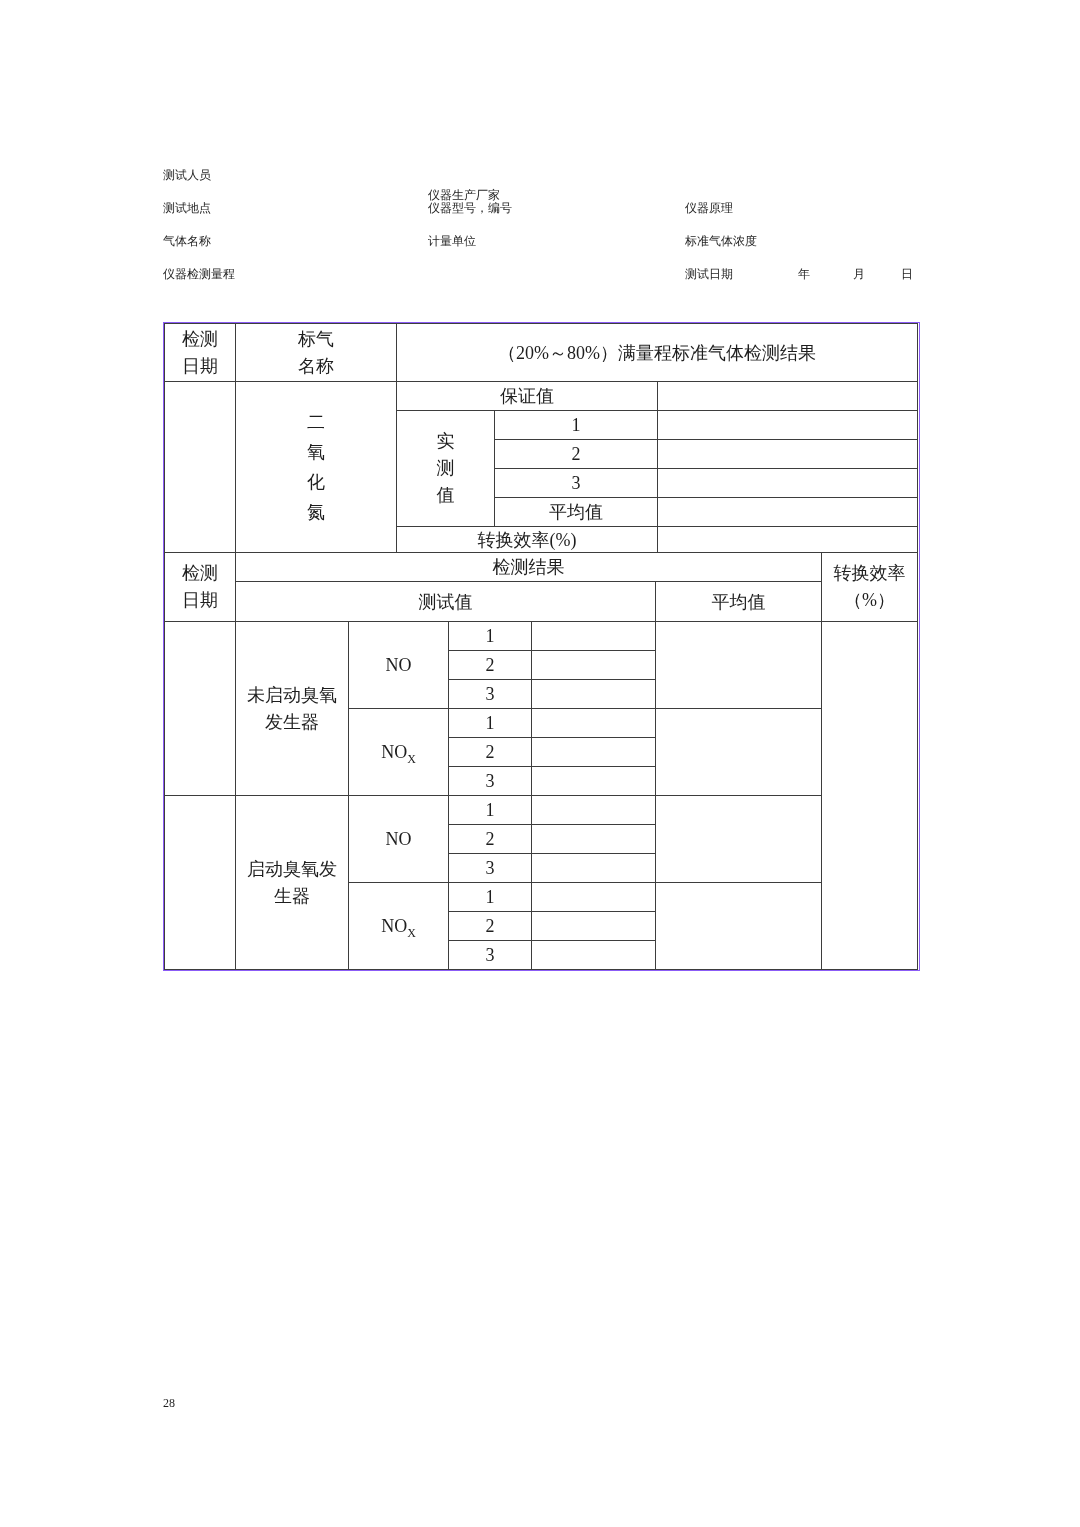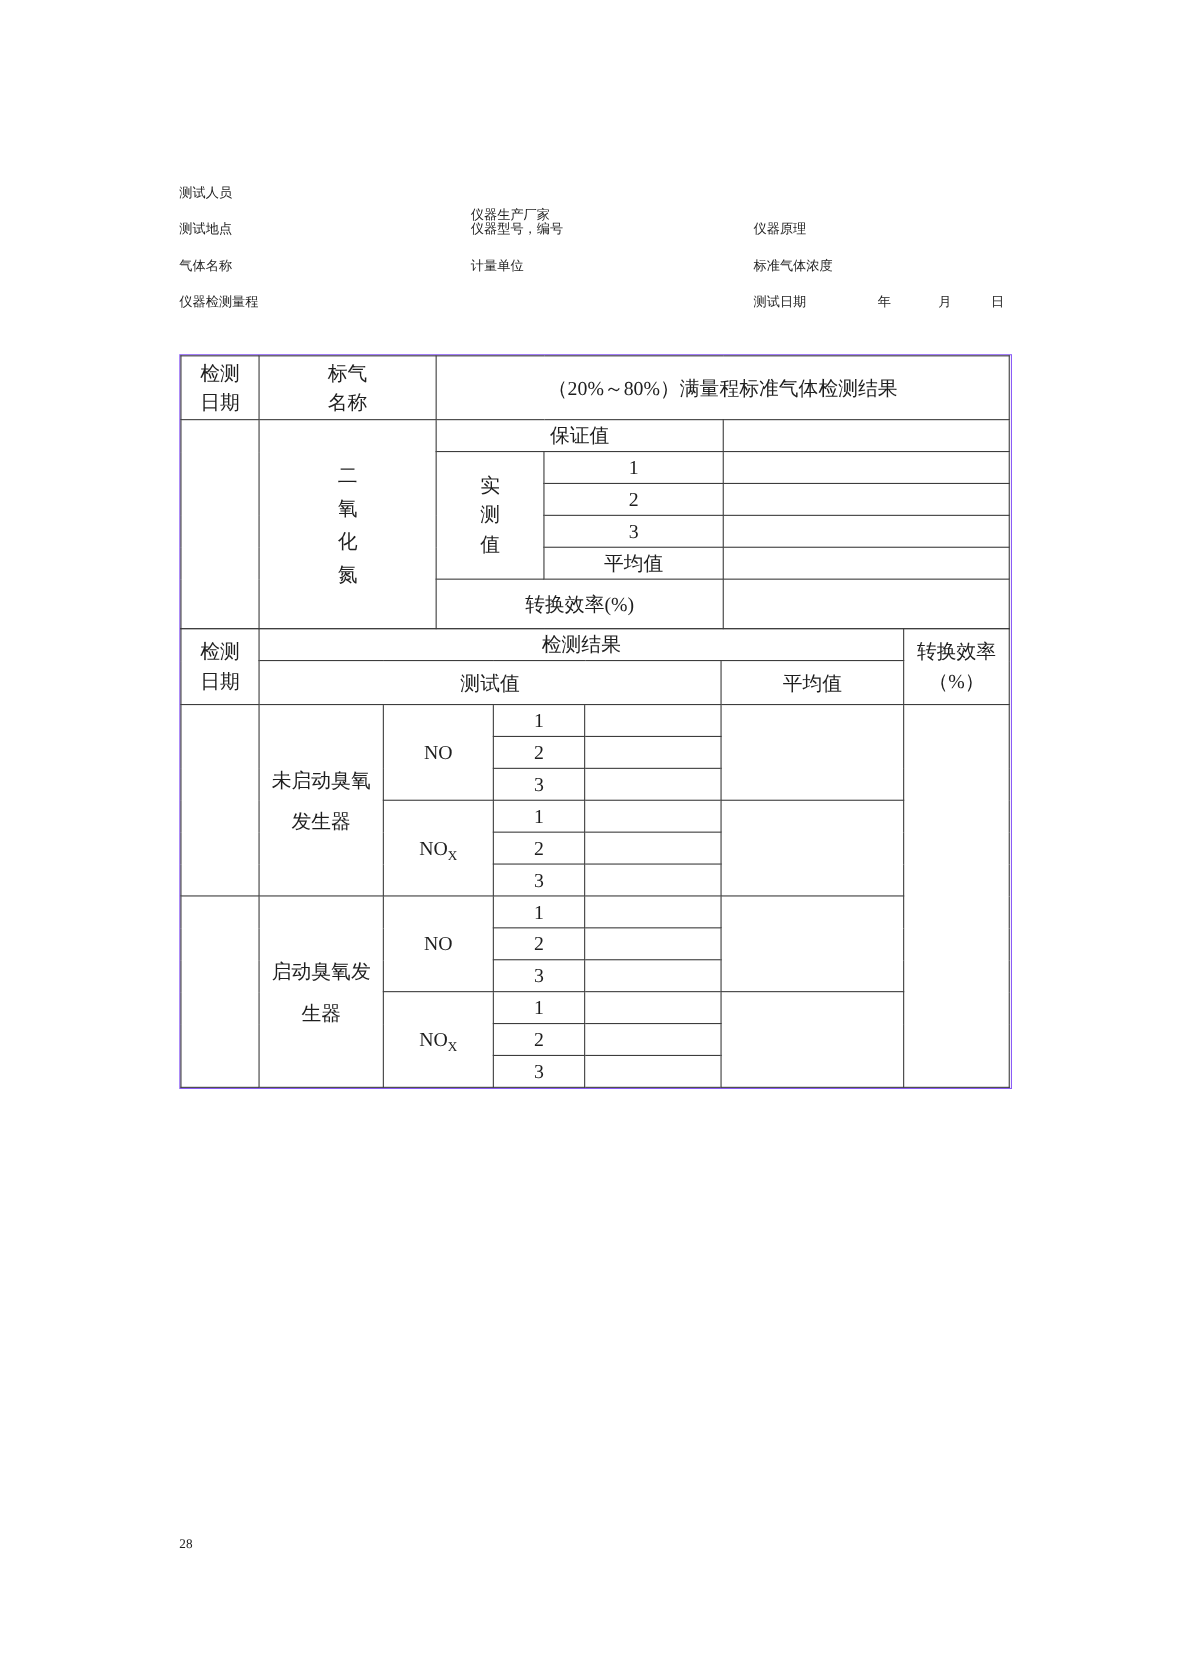--- a/index.html
+++ b/index.html
@@ -17,21 +17,21 @@
   .tables { position:absolute; left:163px; top:322px; width:755px; border:1px solid #8b5cf6; }
   table { border-collapse:collapse; table-layout:fixed; width:753px; }
   .t2 { margin-top:-1px; }
   td {
     border:1px solid #3d3d3d; text-align:center; vertical-align:middle;
     padding:0; font-size:18px; line-height:22px; overflow:hidden;
   }
   .pre  { white-space:pre-line; line-height:27px; }
   .vert { white-space:pre-line; line-height:30px; }
   .vert3{ white-space:pre-line; line-height:27px; }
-  .block{ white-space:pre-line; line-height:38px;font-family:Liberation Serif, serif; }
+  .block{ white-space:pre-line; line-height:27px;font-family:Liberation Serif, serif; }
   sub { font-size:12px; line-height:0; }
   .pagenum {
     position:absolute; left:163px; top:1396px;
     font-family:Liberation Serif, serif; font-size:12px;
   }
 </style>
 </head>
 <body>
 
 <div class="page">
@@ -93,21 +93,21 @@
         <td></td>
       </tr>
       <tr style="height:29px">
         <td>3</td>
         <td></td>
       </tr>
       <tr style="height:29px">
         <td>平均值</td>
         <td></td>
       </tr>
-      <tr style="height:45px">
+      <tr style="height:26px">
         <td colspan="2">转换效率(%)</td>
         <td></td>
       </tr>
     </tbody>
       </table>
 
     <table class="t2">
       <colgroup>
         <col style="width:71px">
           <col style="width:113px">

